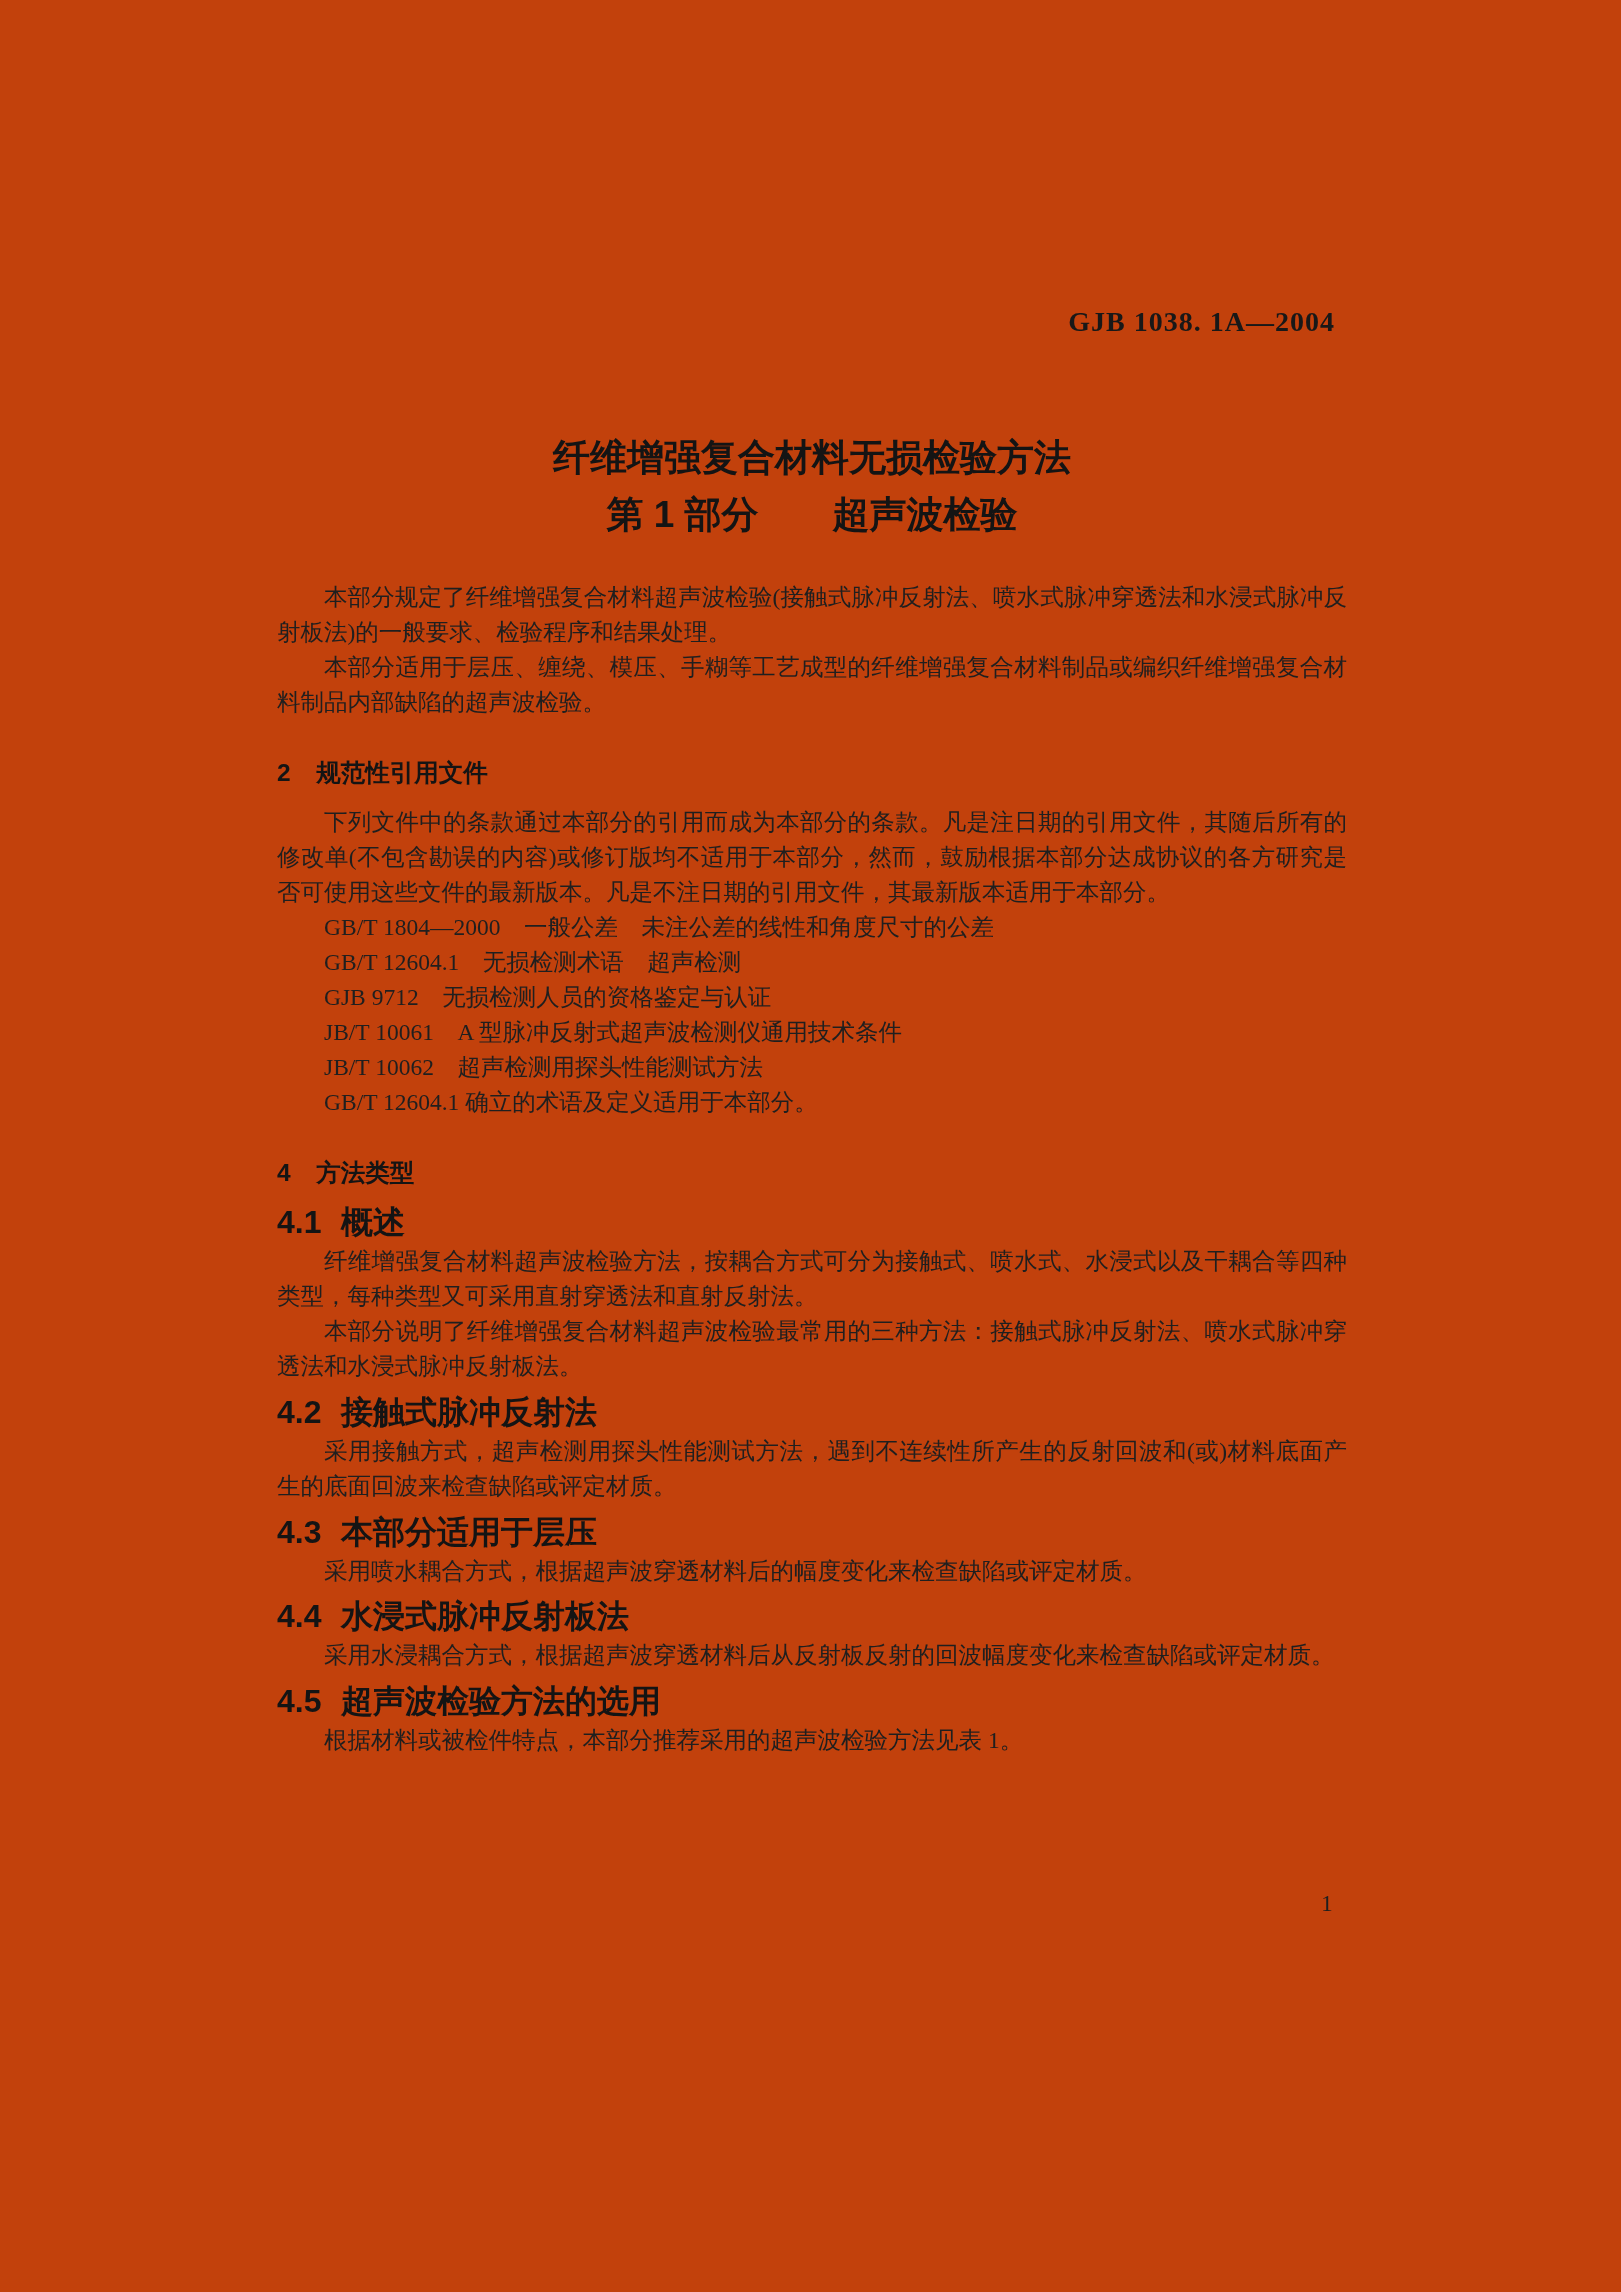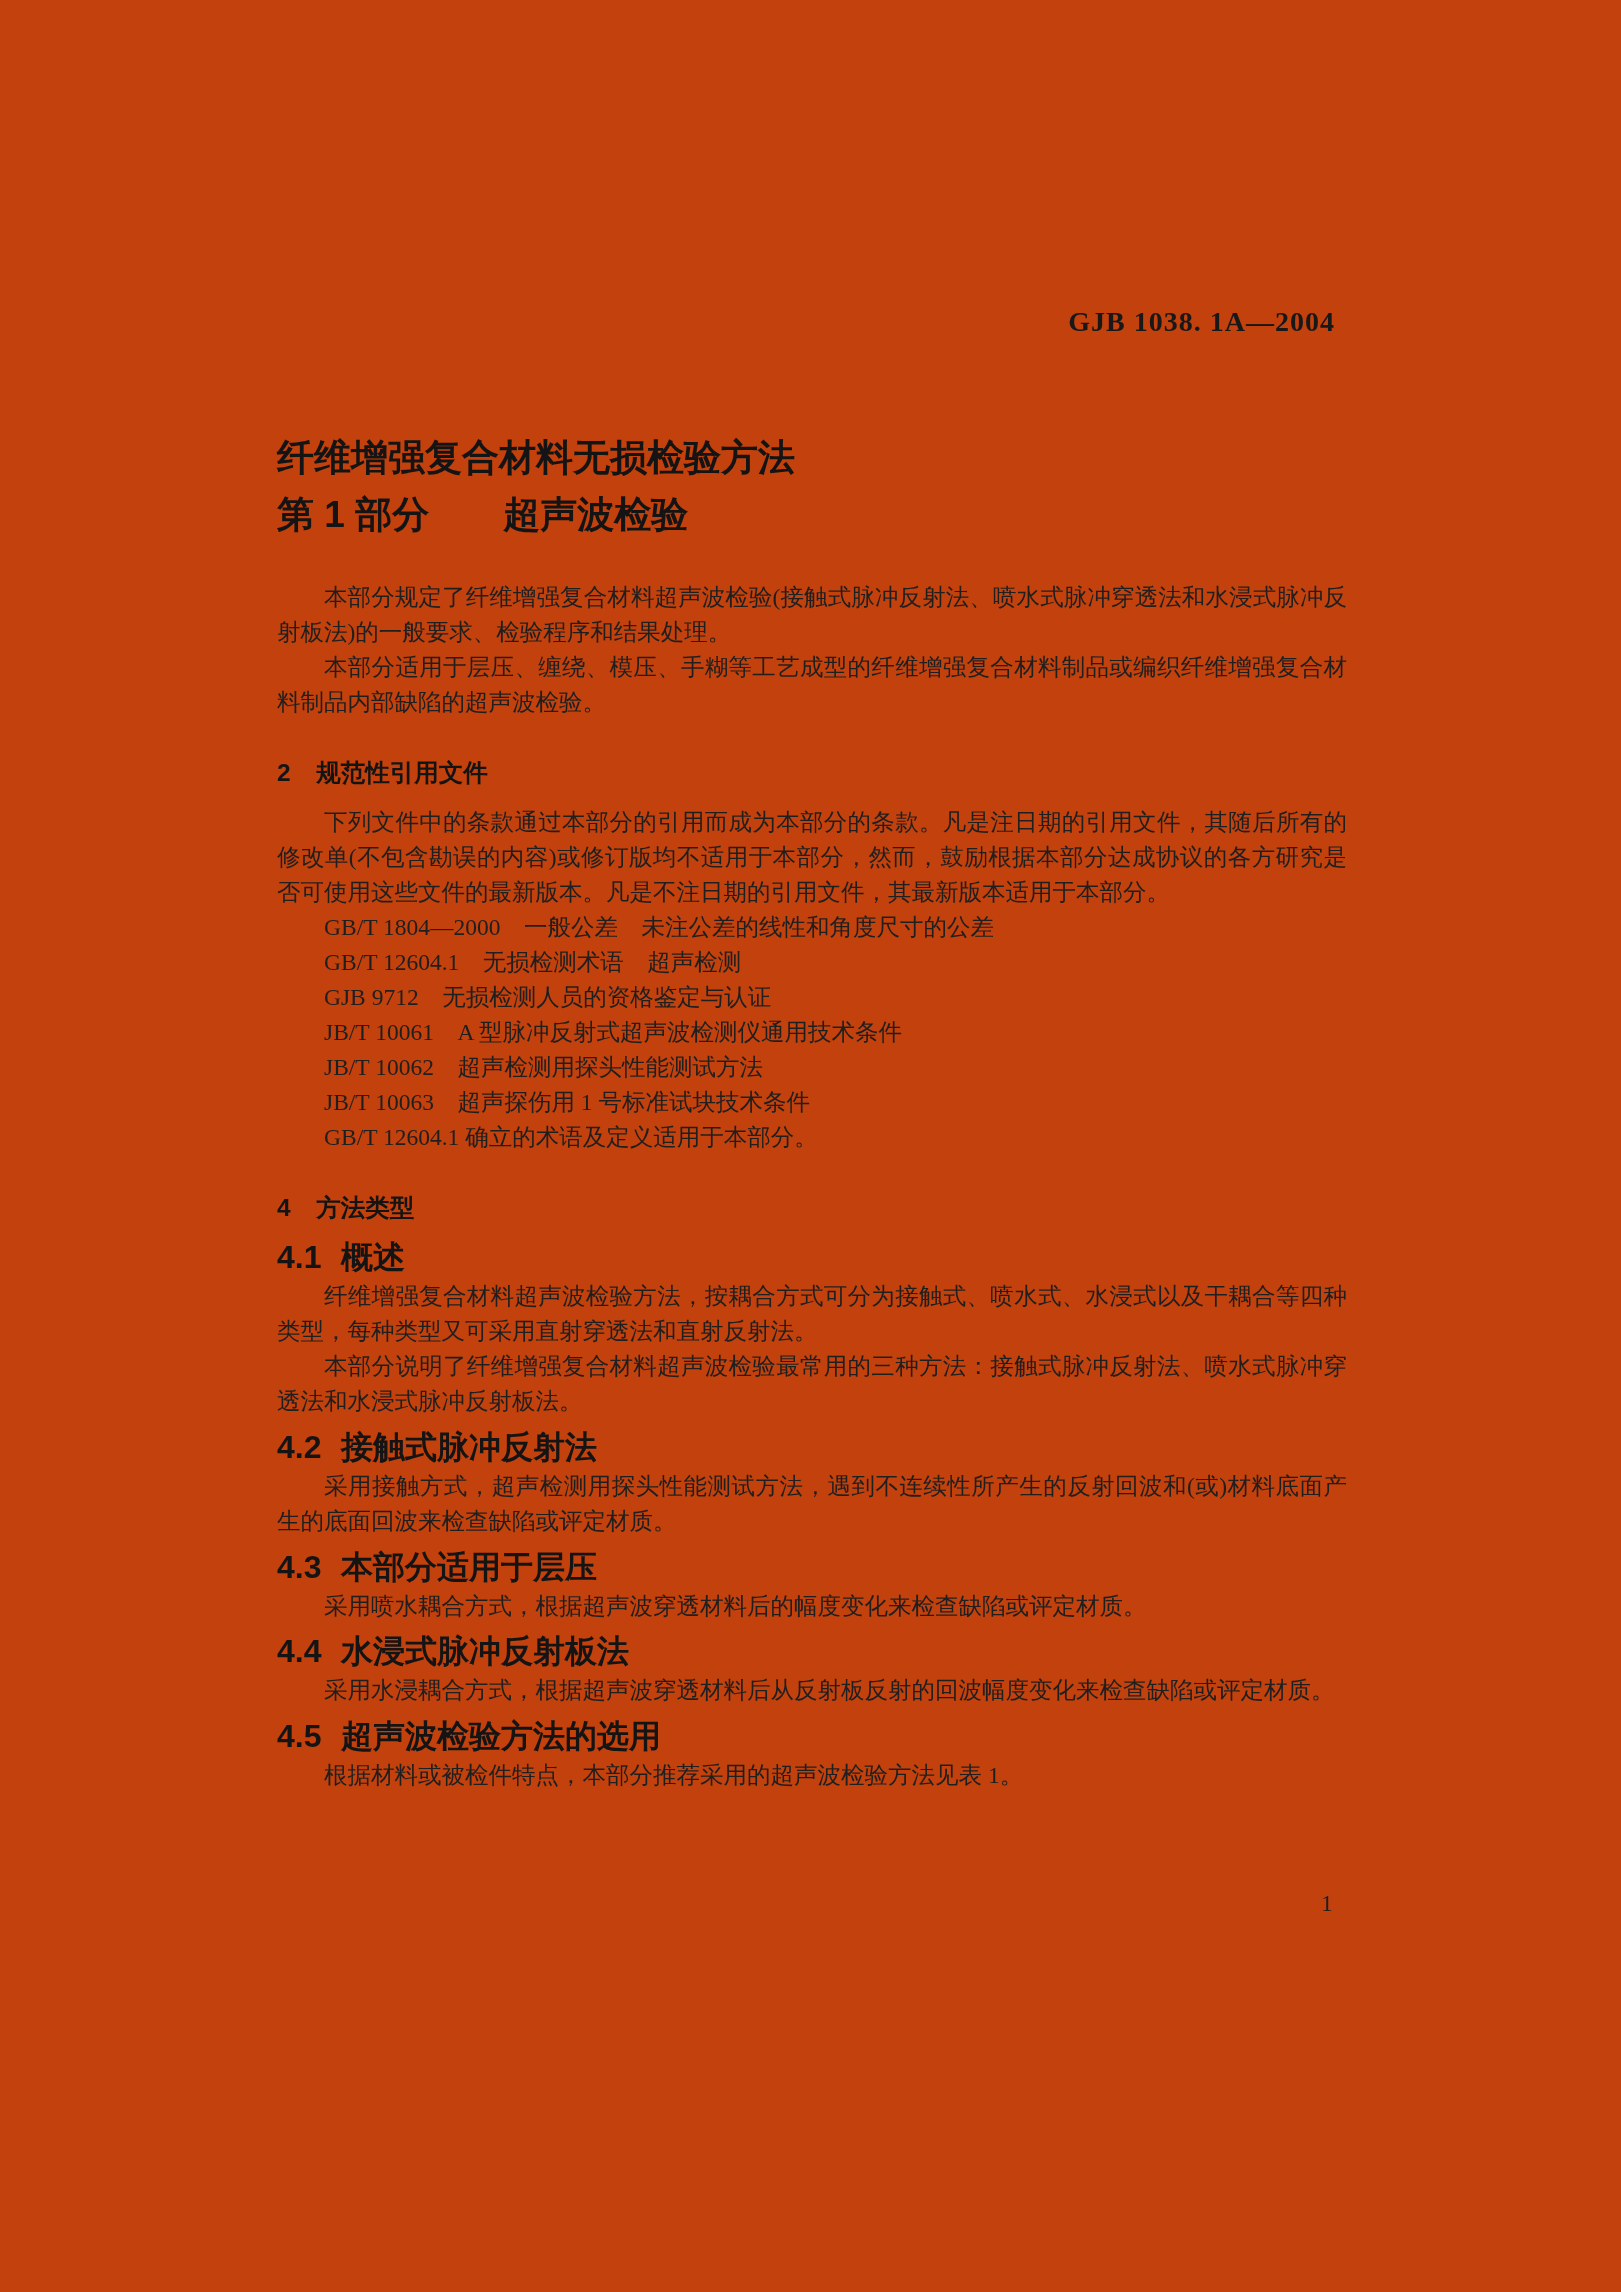--- a/index.html
+++ b/index.html
@@ -12,21 +12,21 @@
     overflow:hidden;
   }
   .std-code{
     position:absolute;top:306px;right:286px;
     font-size:28px;font-weight:bold;letter-spacing:1px;
     color:#181818;
     font-family:"Liberation Serif","DejaVu Serif",serif;
   }
   .titles{
     position:absolute;top:429px;left:277px;width:1070px;
-    text-align:left;
+    text-align:center;
     font-family:"Liberation Sans","DejaVu Sans",sans-serif;
     font-weight:bold;font-size:37px;line-height:57px;color:#141414;
   }
   .content{
     position:absolute;left:277px;top:580px;width:1070px;
     font-size:23.5px;line-height:35px;
     text-align:justify;
   }
   .content h2{
     font-family:"Liberation Sans","DejaVu Sans",sans-serif;
@@ -65,21 +65,20 @@
     <p class="para">本部分规定了纤维增强复合材料超声波检验(接触式脉冲反射法、喷水式脉冲穿透法和水浸式脉冲反射板法)的一般要求、检验程序和结果处理。</p>
     <p class="para">本部分适用于层压、缠绕、模压、手糊等工艺成型的纤维增强复合材料制品或编织纤维增强复合材料制品内部缺陷的超声波检验。</p>
 
     <h2><span class="num">2</span><span>规范性引用文件</span></h2>
     <p class="para">下列文件中的条款通过本部分的引用而成为本部分的条款。凡是注日期的引用文件，其随后所有的修改单(不包含勘误的内容)或修订版均不适用于本部分，然而，鼓励根据本部分达成协议的各方研究是否可使用这些文件的最新版本。凡是不注日期的引用文件，其最新版本适用于本部分。</p>
     <p class="ref">GB/T 1804—2000　一般公差　未注公差的线性和角度尺寸的公差</p>
     <p class="ref">GB/T 12604.1　无损检测术语　超声检测</p>
     <p class="ref">GJB 9712　无损检测人员的资格鉴定与认证</p>
     <p class="ref">JB/T 10061　A 型脉冲反射式超声波检测仪通用技术条件</p>
     <p class="ref">JB/T 10062　超声检测用探头性能测试方法</p>
-    <p class="ref">JB/T 10063　超声探伤用 1 号标准试块技术条件</p>
 
     <p class="para">GB/T 12604.1 确立的术语及定义适用于本部分。</p>
 
     <h2><span class="num">4</span><span>方法类型</span></h2>
 
     <h3><span class="subnum">4.1</span><span>概述</span></h3>
     <p class="para">纤维增强复合材料超声波检验方法，按耦合方式可分为接触式、喷水式、水浸式以及干耦合等四种类型，每种类型又可采用直射穿透法和直射反射法。</p>
     <p class="para">本部分说明了纤维增强复合材料超声波检验最常用的三种方法：接触式脉冲反射法、喷水式脉冲穿透法和水浸式脉冲反射板法。</p>
 
     <h3><span class="subnum">4.2</span><span>接触式脉冲反射法</span></h3>

